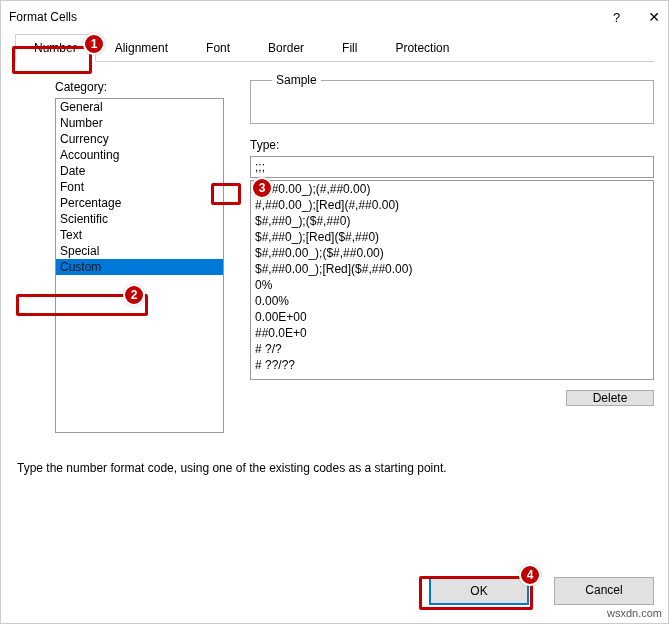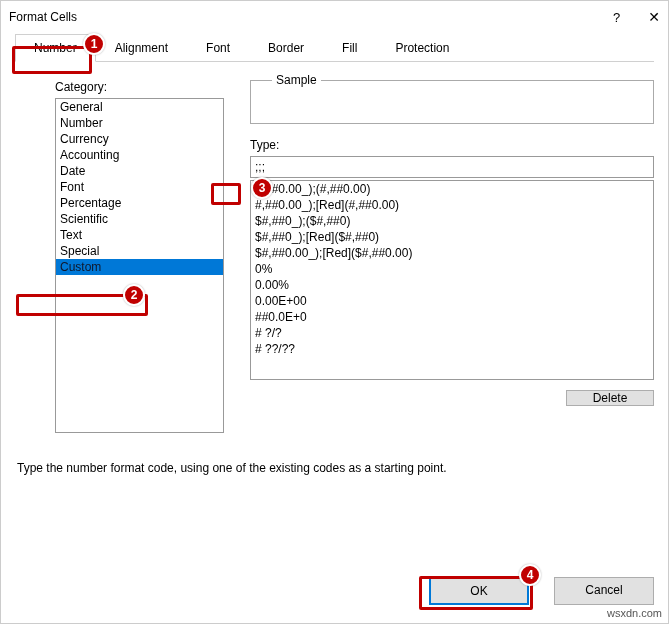--- a/index.html
+++ b/index.html
@@ -86,20 +86,21 @@
           <div></div>
         </div>
         <div style="height:14px"></div>
         <span class="label">Type:</span>
         <input class="type-input" value=";;;" style="">
         <div class="formats">
           <div class="fmt">#,##0.00_);(#,##0.00)</div>
           <div class="fmt">#,##0.00_);[Red](#,##0.00)</div>
           <div class="fmt">$#,##0_);($#,##0)</div>
           <div class="fmt">$#,##0_);[Red]($#,##0)</div>
+          <div class="fmt">$#,##0.00_);($#,##0.00)</div>
           <div class="fmt">$#,##0.00_);[Red]($#,##0.00)</div>
           <div class="fmt">0%</div>
           <div class="fmt">0.00%</div>
           <div class="fmt">0.00E+00</div>
           <div class="fmt">##0.0E+0</div>
           <div class="fmt"># ?/?</div>
           <div class="fmt"># ??/??</div>
         </div>
         <div class="delete-row">
           <button class="btn">Delete</button>

